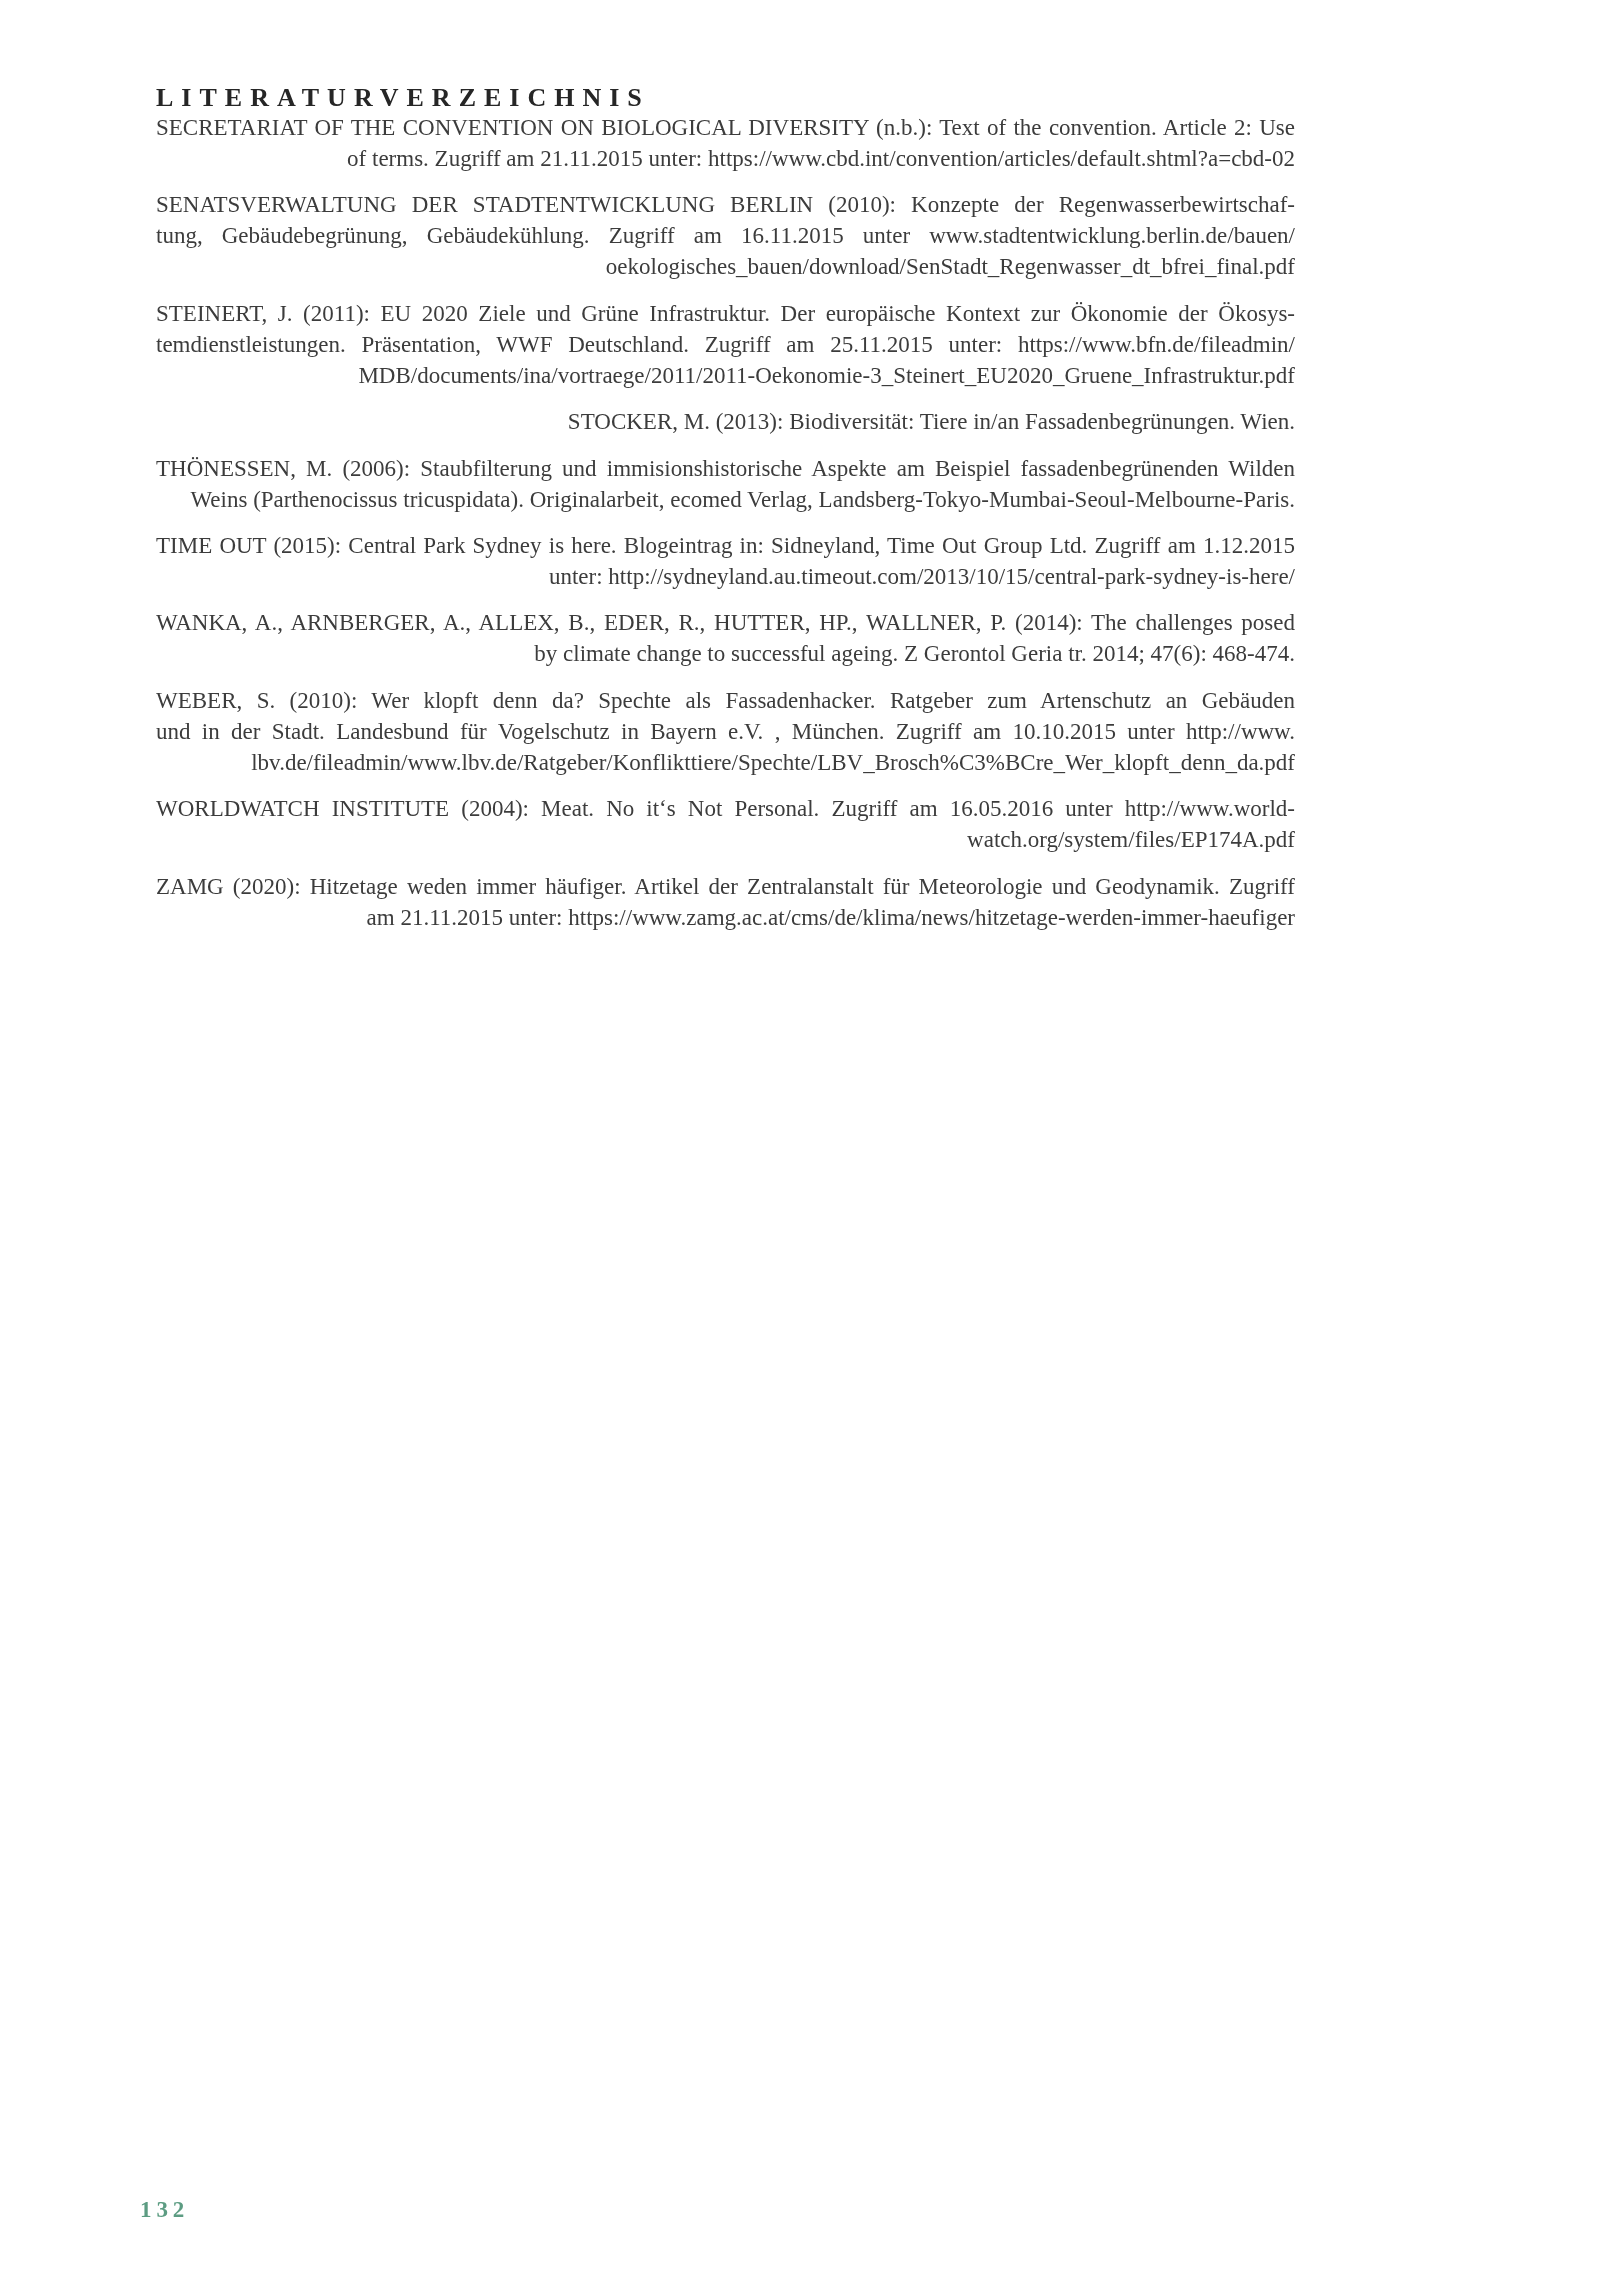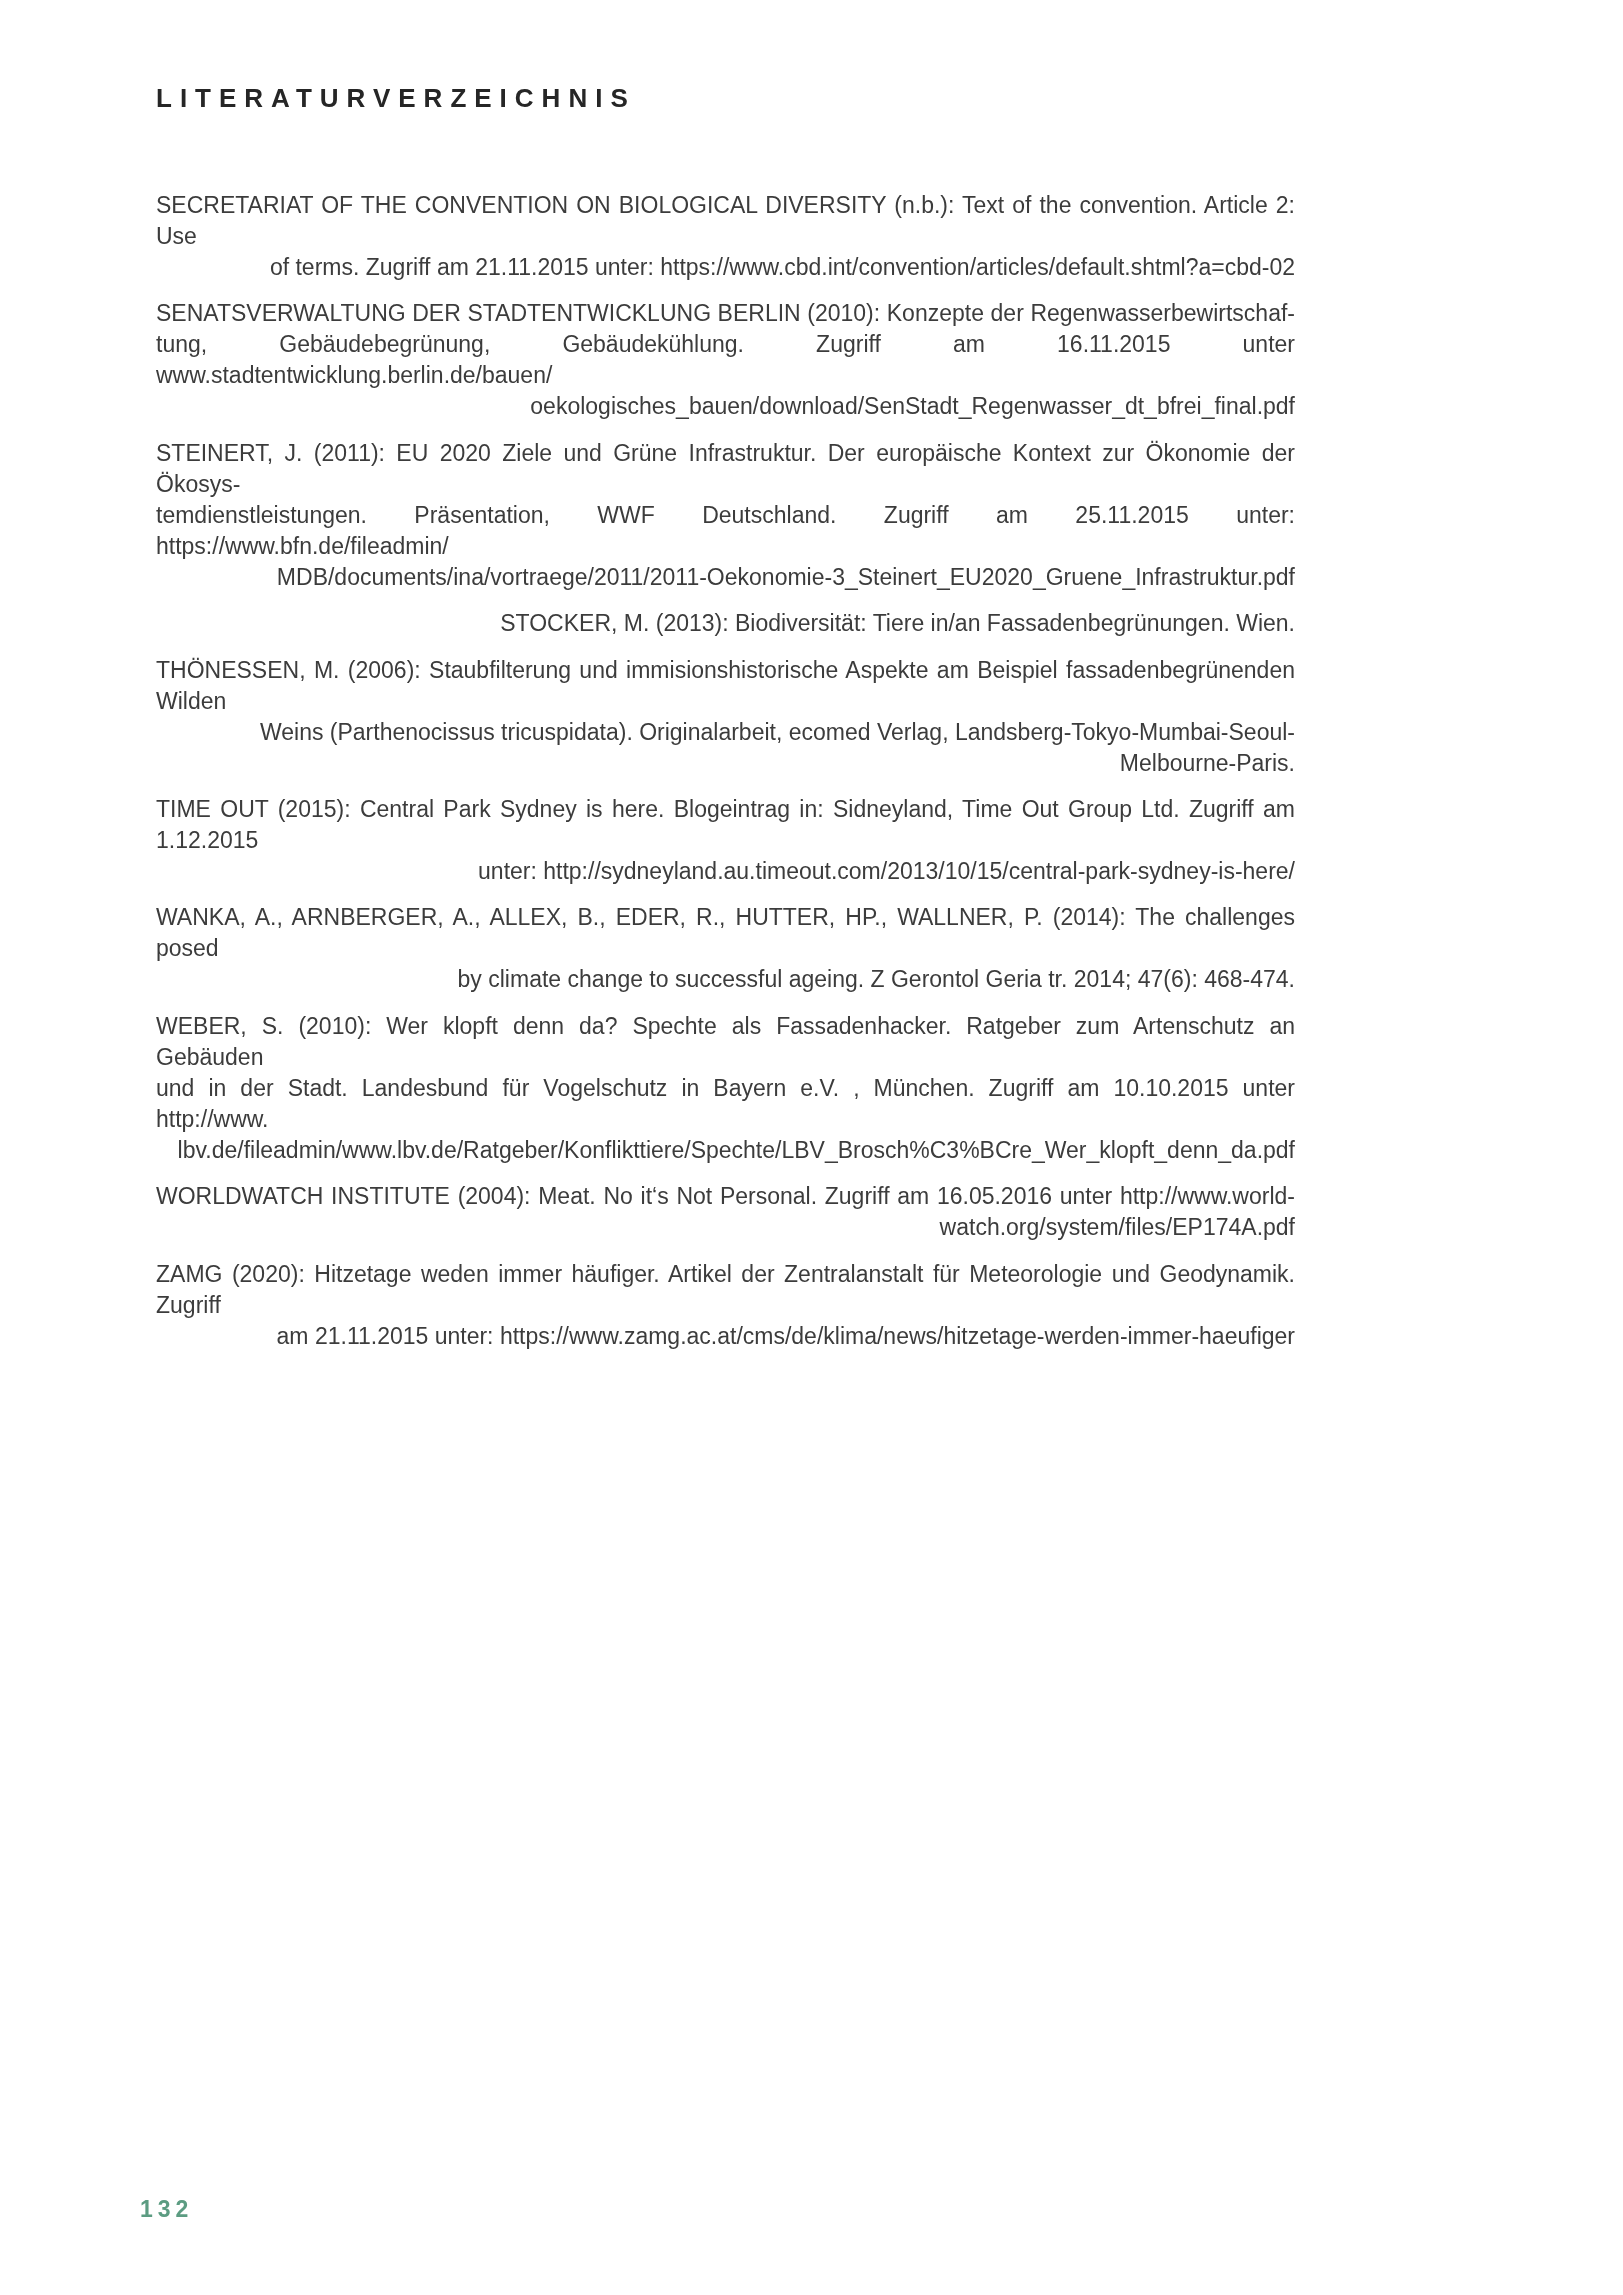--- a/index.html
+++ b/index.html
@@ -8,37 +8,36 @@
     --color-text: #3c3c3c;
     --color-page_number: #5c9c82;
   }
   * { margin: 0; padding: 0; box-sizing: border-box; }
   html, body { background: #ffffff; }
   .page {
     position: relative;
     width: 1448px;
     height: 2295px;
     background: var(--color-background);
-    font-family: Liberation Sans, sans-serif;
+    font-family: Liberation Serif, serif;
     color: var(--color-text);
     overflow: hidden;
   }
   .content {
     padding: 84px 153px 0 156px; 
   }
   .doc-title {
     font-size: 26px;
     line-height: 28px;
     font-weight: bold;
     letter-spacing: 8px;
     color: var(--color-title);
     white-space: nowrap;
   }
   .ref-list {
-    margin-top: 78px;
     font-size: 23px;
     color: var(--color-text);
   }
   .ref-entry {
     margin-bottom: 15.4px;
   }
   .ref-line {
     line-height: 31px;
     min-height: 31px;
     text-align: right;

